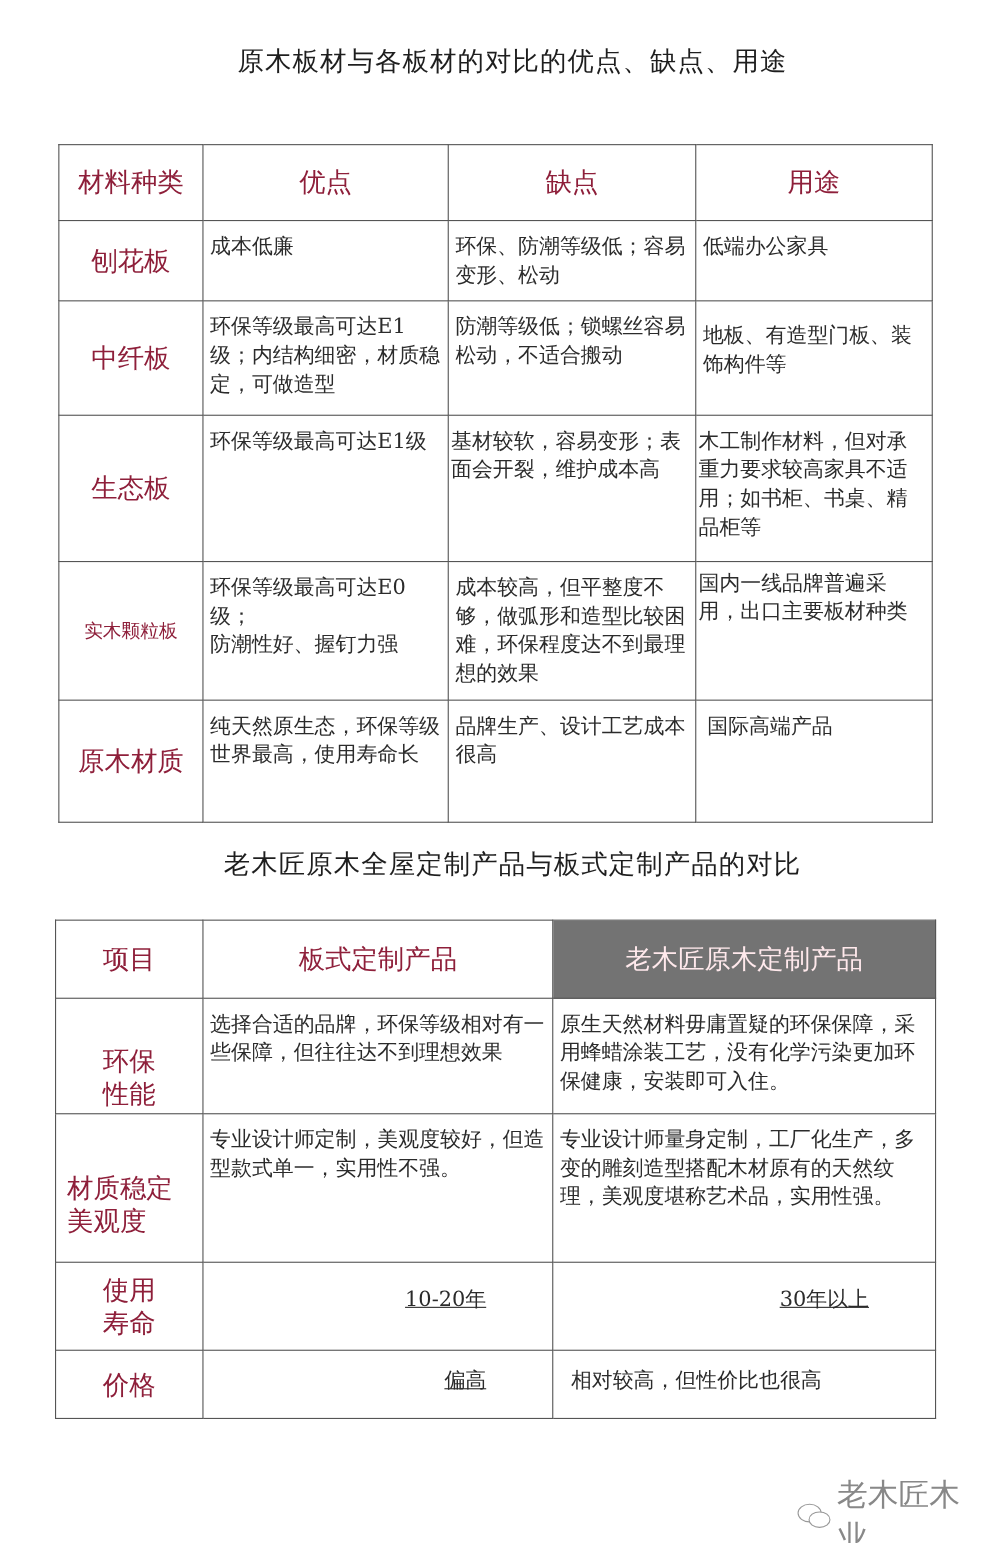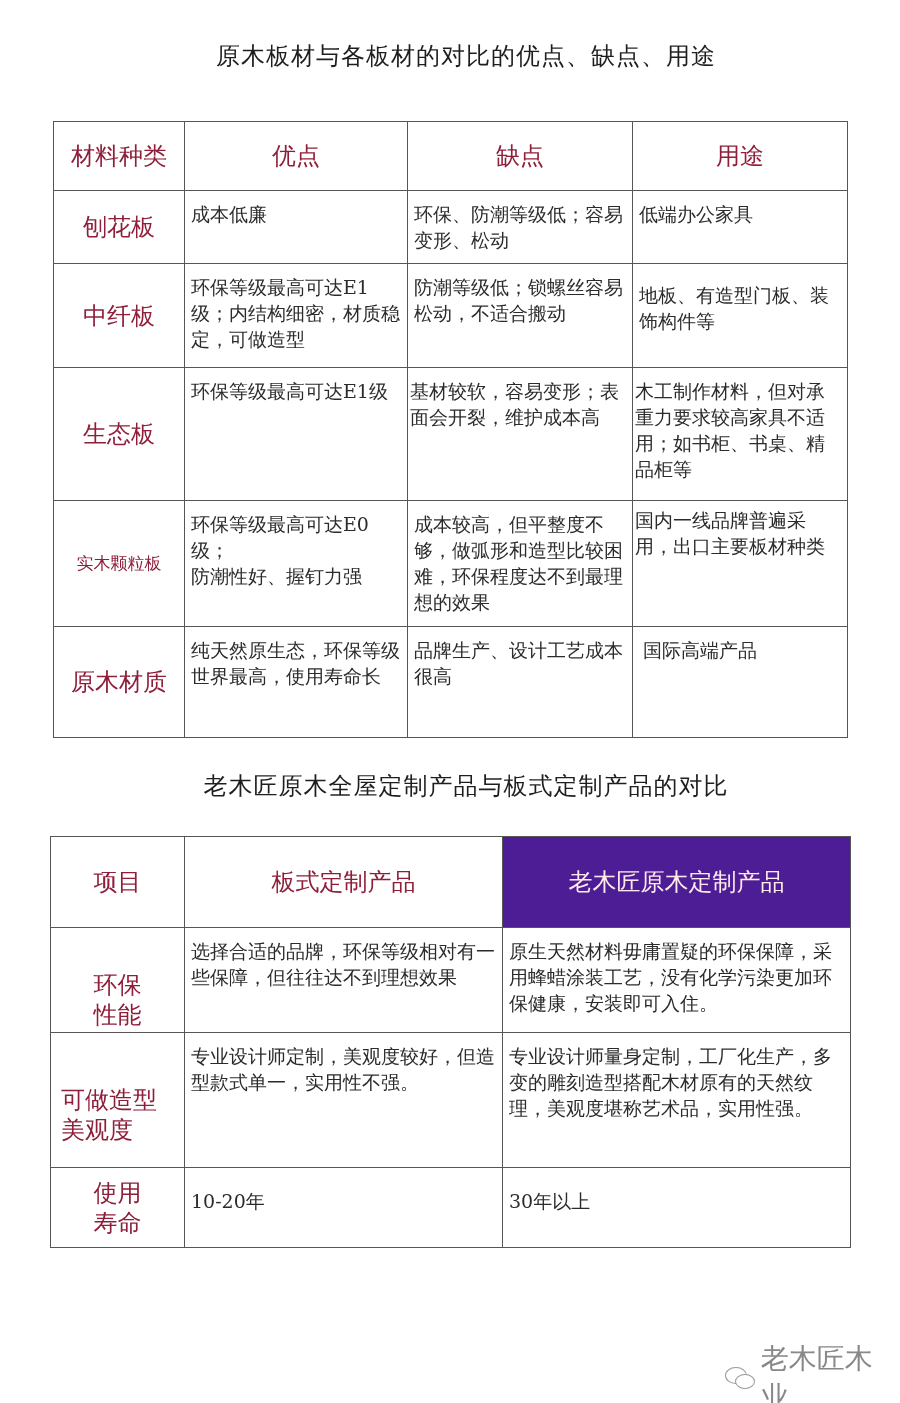--- a/index.html
+++ b/index.html
@@ -8,24 +8,24 @@
   .title { position: absolute; left: 0; width: 900px; text-align: center;
            font-family: "DejaVu Sans", "Liberation Sans", sans-serif;
            font-size: 24px; color: #1e1e1e; letter-spacing: 1px; margin-left: 16px; }
   #title1 { top: 40px; }
   #title2 { top: 770px; }
   table { position: absolute; border-collapse: collapse; table-layout: fixed; }
   td { border: 1.5px solid #555; vertical-align: top; padding: 0; }
   .hd { font-family: "DejaVu Sans", "Liberation Sans", sans-serif; color: #8e1f3a;
         font-size: 24px; text-align: center; vertical-align: middle; }
   .body { font-size: 19px; line-height: 26px; color: #2b2b2b; padding: 10px 4px 4px 6px; }
-  .center { text-align: left; }
-  #t1 { left: 53px; top: 121px; width: 794px; }
+  .center { text-align: right; text-decoration: underline; }
+  #t1 { left: 53px; top: 131px; width: 794px; }
   #t2 { left: 50px; top: 836px; width: 800px; }
-  .redhead { background: #4c1d95; color: #ffe9ec; }
+  .redhead { background: #737373; color: #ffe9ec; }
   .label-small { font-size: 24px; line-height: 30px; margin-left: 48px; }
   .watermark { position: absolute; left: 725px; top: 1340px; font-size: 28px;
                color: #888; font-family: "DejaVu Sans", "Liberation Sans", sans-serif;
                display: flex; align-items: center; gap: 6px; }
   .wechat-icon { width: 30px; height: 22px; position: relative; }
   .wechat-icon .b1 { position: absolute; left: 0; top: 0; width: 20px; height: 15px;
                      border: 1.5px solid #999; border-radius: 50%; }
   .wechat-icon .b2 { position: absolute; left: 10px; top: 7px; width: 18px; height: 13px;
                      border: 1.5px solid #999; border-radius: 50%; background: #fff; }
 </style>
@@ -84,42 +84,47 @@
 
 <div class="title" id="title2">老木匠原木全屋定制产品与板式定制产品的对比</div>
 
 <table id="t2">
   <colgroup>
       <col style="width:134px">
       <col style="width:318px">
       <col style="width:348px">
     </colgroup>
   <tbody>
-      <tr style="height:91px">
+      <tr style="height:71px">
     <td class="hd">项目</td>
     <td class="hd">板式定制产品</td>
     <td class="hd redhead">老木匠原木定制产品</td>
   </tr>
   <tr style="height:105px">
     <td class="hd label-small" style="white-space:pre-line;vertical-align:bottom;padding-bottom:2px">环保
 性能</td>
     <td class="body">选择合适的品牌，环保等级相对有一些保障，但往往达不到理想效果</td>
     <td class="body">原生天然材料毋庸置疑的环保保障，采用蜂蜡涂装工艺，没有化学污染更加环保健康，安装即可入住。</td>
   </tr>
   <tr style="height:135px">
-    <td class="hd label-small" style="white-space:pre-line;text-align:left;padding-left:10px;padding-top:30px">可做造型
+    <td class="hd label-small" style="white-space:pre-line;text-align:left;padding-left:10px;padding-top:30px">材质稳定
 美观度</td>
     <td class="body">专业设计师定制，美观度较好，但造型款式单一，实用性不强。</td>
     <td class="body">专业设计师量身定制，工厂化生产，多变的雕刻造型搭配木材原有的天然纹理，美观度堪称艺术品，实用性强。</td>
   </tr>
   <tr style="height:80px">
     <td class="hd label-small" style="white-space:pre-line">使用
 寿命</td>
     <td class="body center" style="padding-top:20px;padding-right:60px">10-20年</td>
     <td class="body center" style="padding-top:20px;padding-right:60px">30年以上</td>
+  </tr>
+  <tr style="height:62px">
+    <td class="hd">价格</td>
+    <td class="body center" style="padding-top:14px;padding-right:60px">偏高</td>
+    <td class="body" style="padding-top:14px;padding-left:16px">相对较高，但性价比也很高</td>
   </tr>
 </tbody>
   </table>
 
 <div class="watermark">
   <span class="wechat-icon">
       <span class="b1"></span>
       <span class="b2"></span>
     </span>
   <span>老木匠木业</span>

